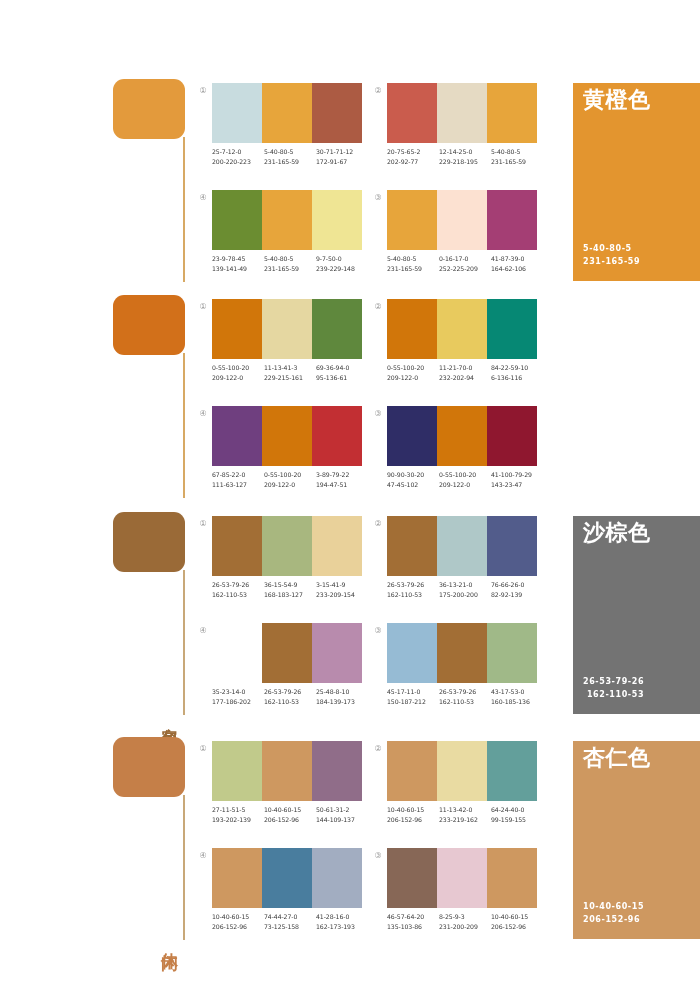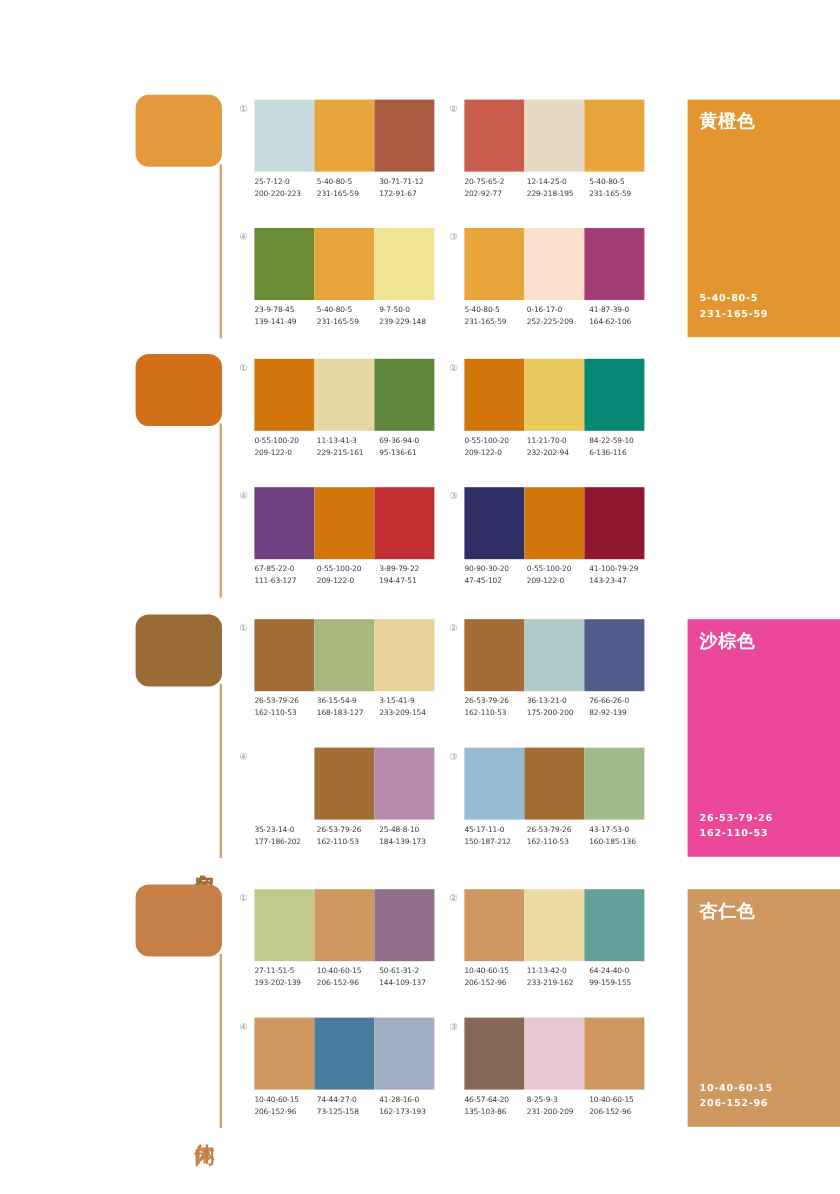--- a/index.html
+++ b/index.html
@@ -127,25 +127,25 @@
     position: absolute;
     left: 573px;
     top: 8px;
     width: 127px;
     height: 198px;
   }
   .feature-title {
     position: absolute;
     left: 10px;
     top: 8px;
-    font-size: 15px;
+    font-size: 22px;
     line-height: 22px;
     font-weight: 700;
     color: #ffffff;
-    font-family: Liberation Serif, serif;
+    font-family: Liberation Mono, monospace;
     letter-spacing: 0.5px;
   }
   .feature-codes {
     position: absolute;
     left: 10px;
     bottom: 13px;
     color: #ffffff;
     font-size: 8px;
     line-height: 12.5px;
     font-weight: 700;
@@ -442,21 +442,21 @@
           <div class="col">
             <div>26-53-79-26</div>
             <div>162-110-53</div>
           </div>
           <div class="col">
             <div>43-17-53-0</div>
             <div>160-185-136</div>
           </div>
         </div>
       </div>
-      <div class="feature" style="background: #ec4899;">
+      <div class="feature" style="background: #737373; text-align: right;">
         <div class="feature-title">沙棕色</div>
         <div class="feature-codes">
           <div>26-53-79-26</div>
           <div>162-110-53</div>
         </div>
       </div>
     </div>
     <div class="section s3">
       <div class="tab-wrap">
         <div class="tab-chip" style="background: rgb(197, 127, 72);"></div>

